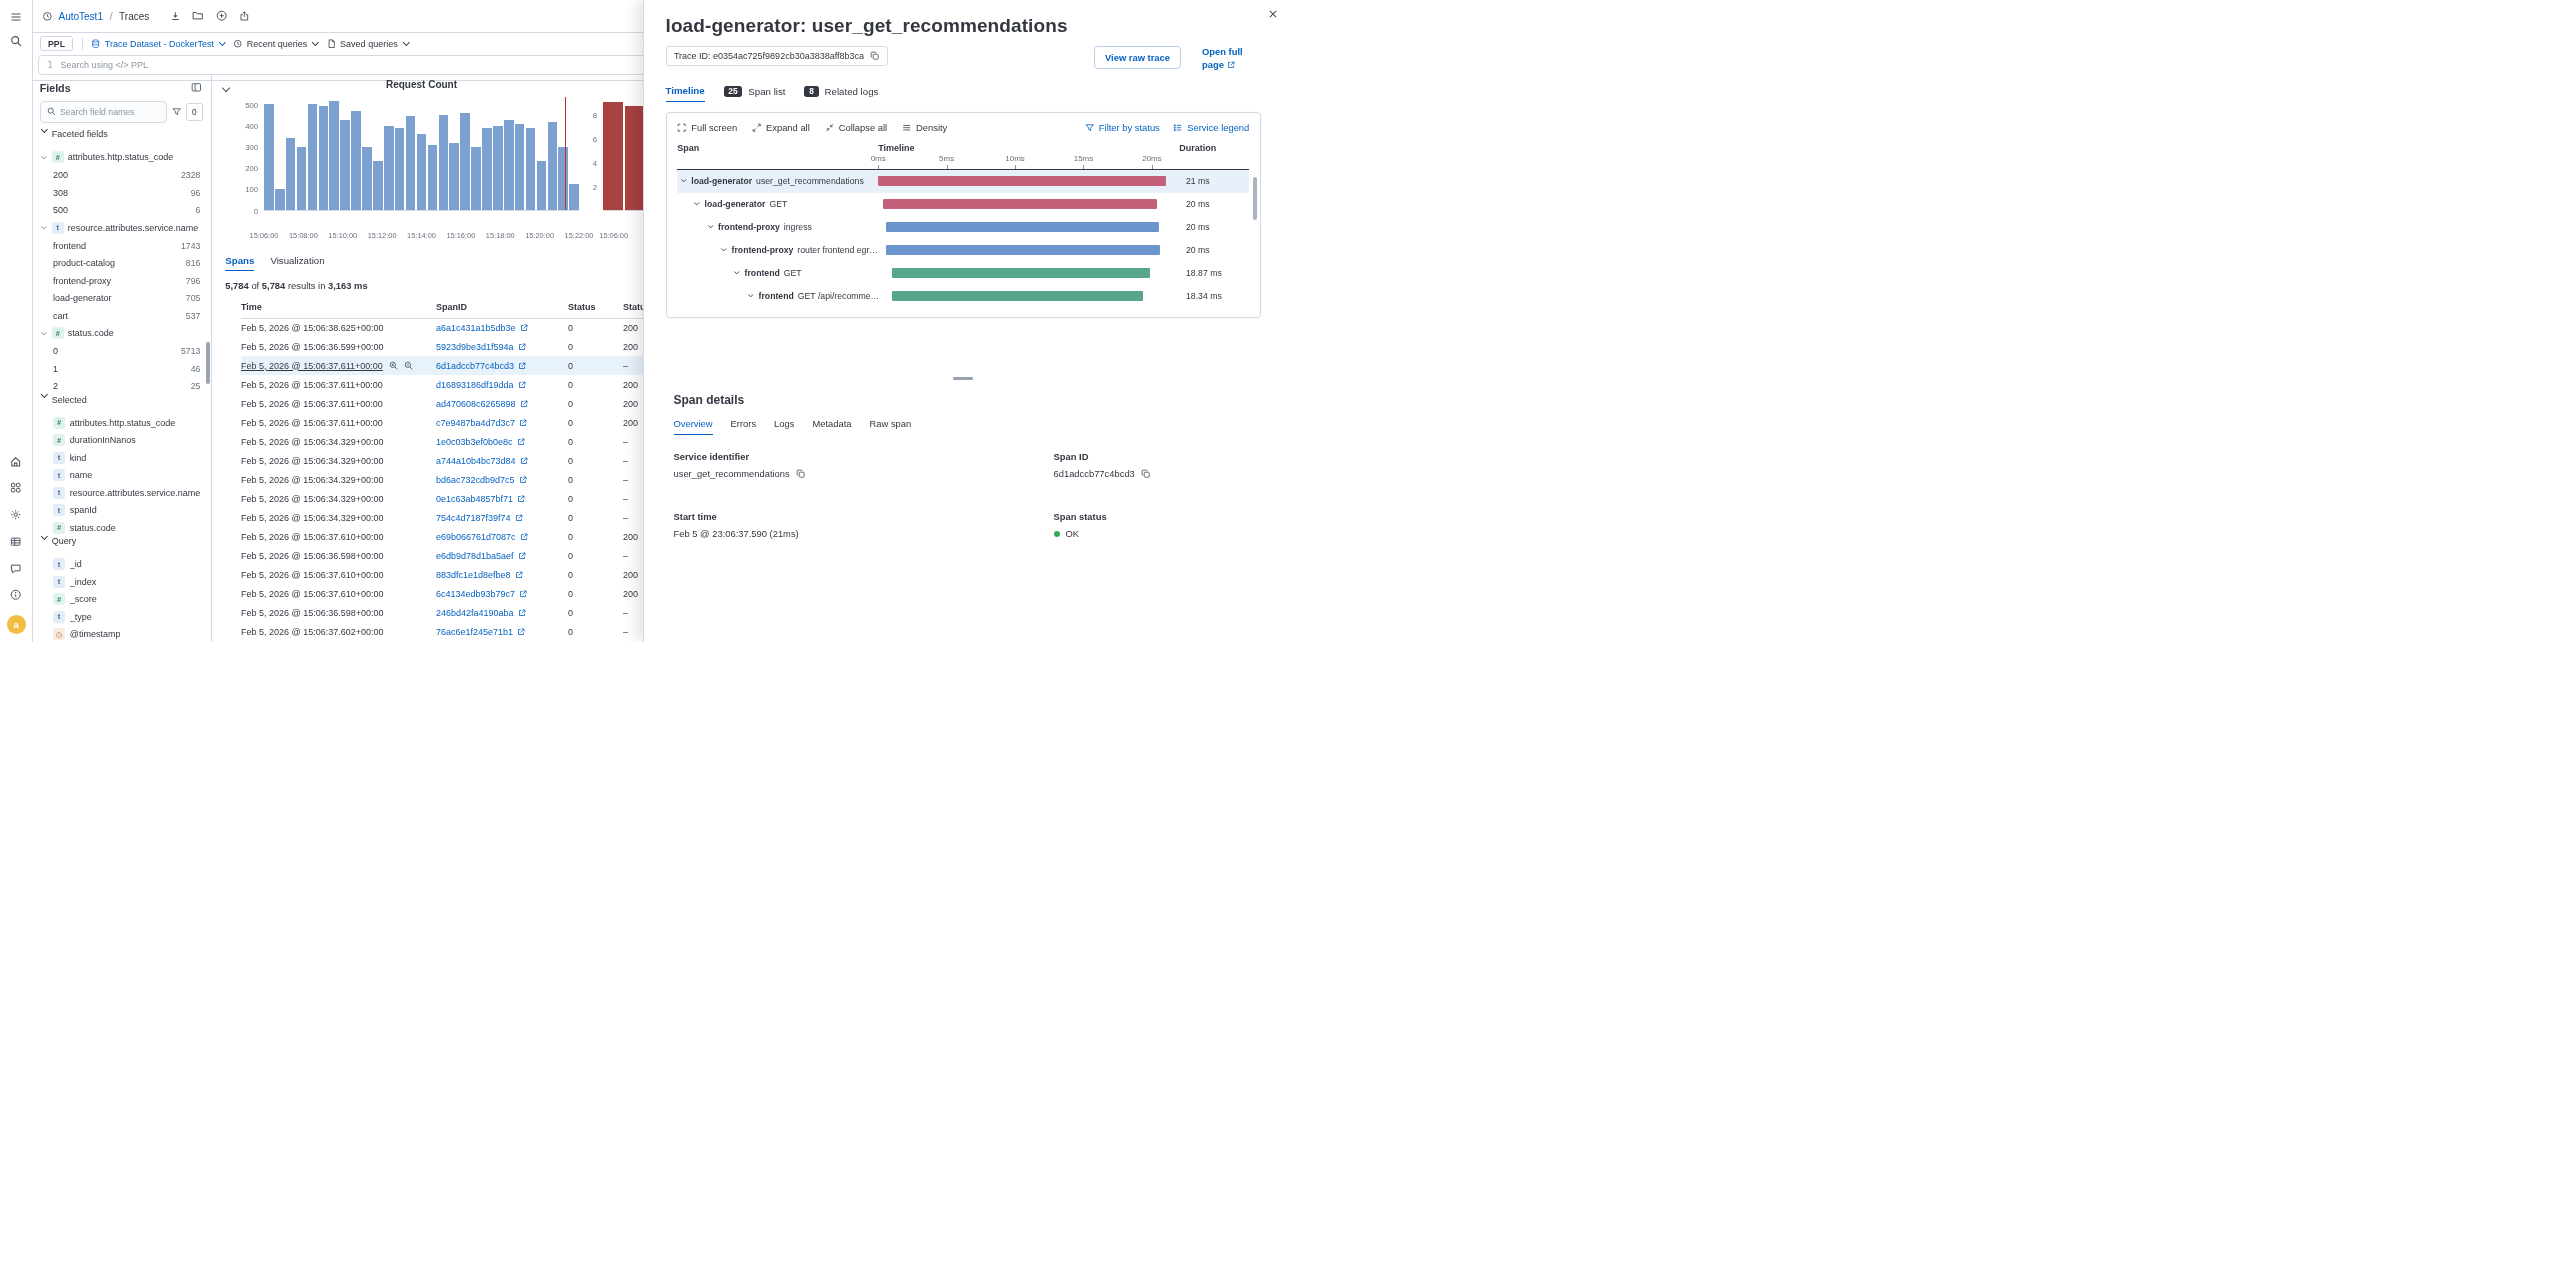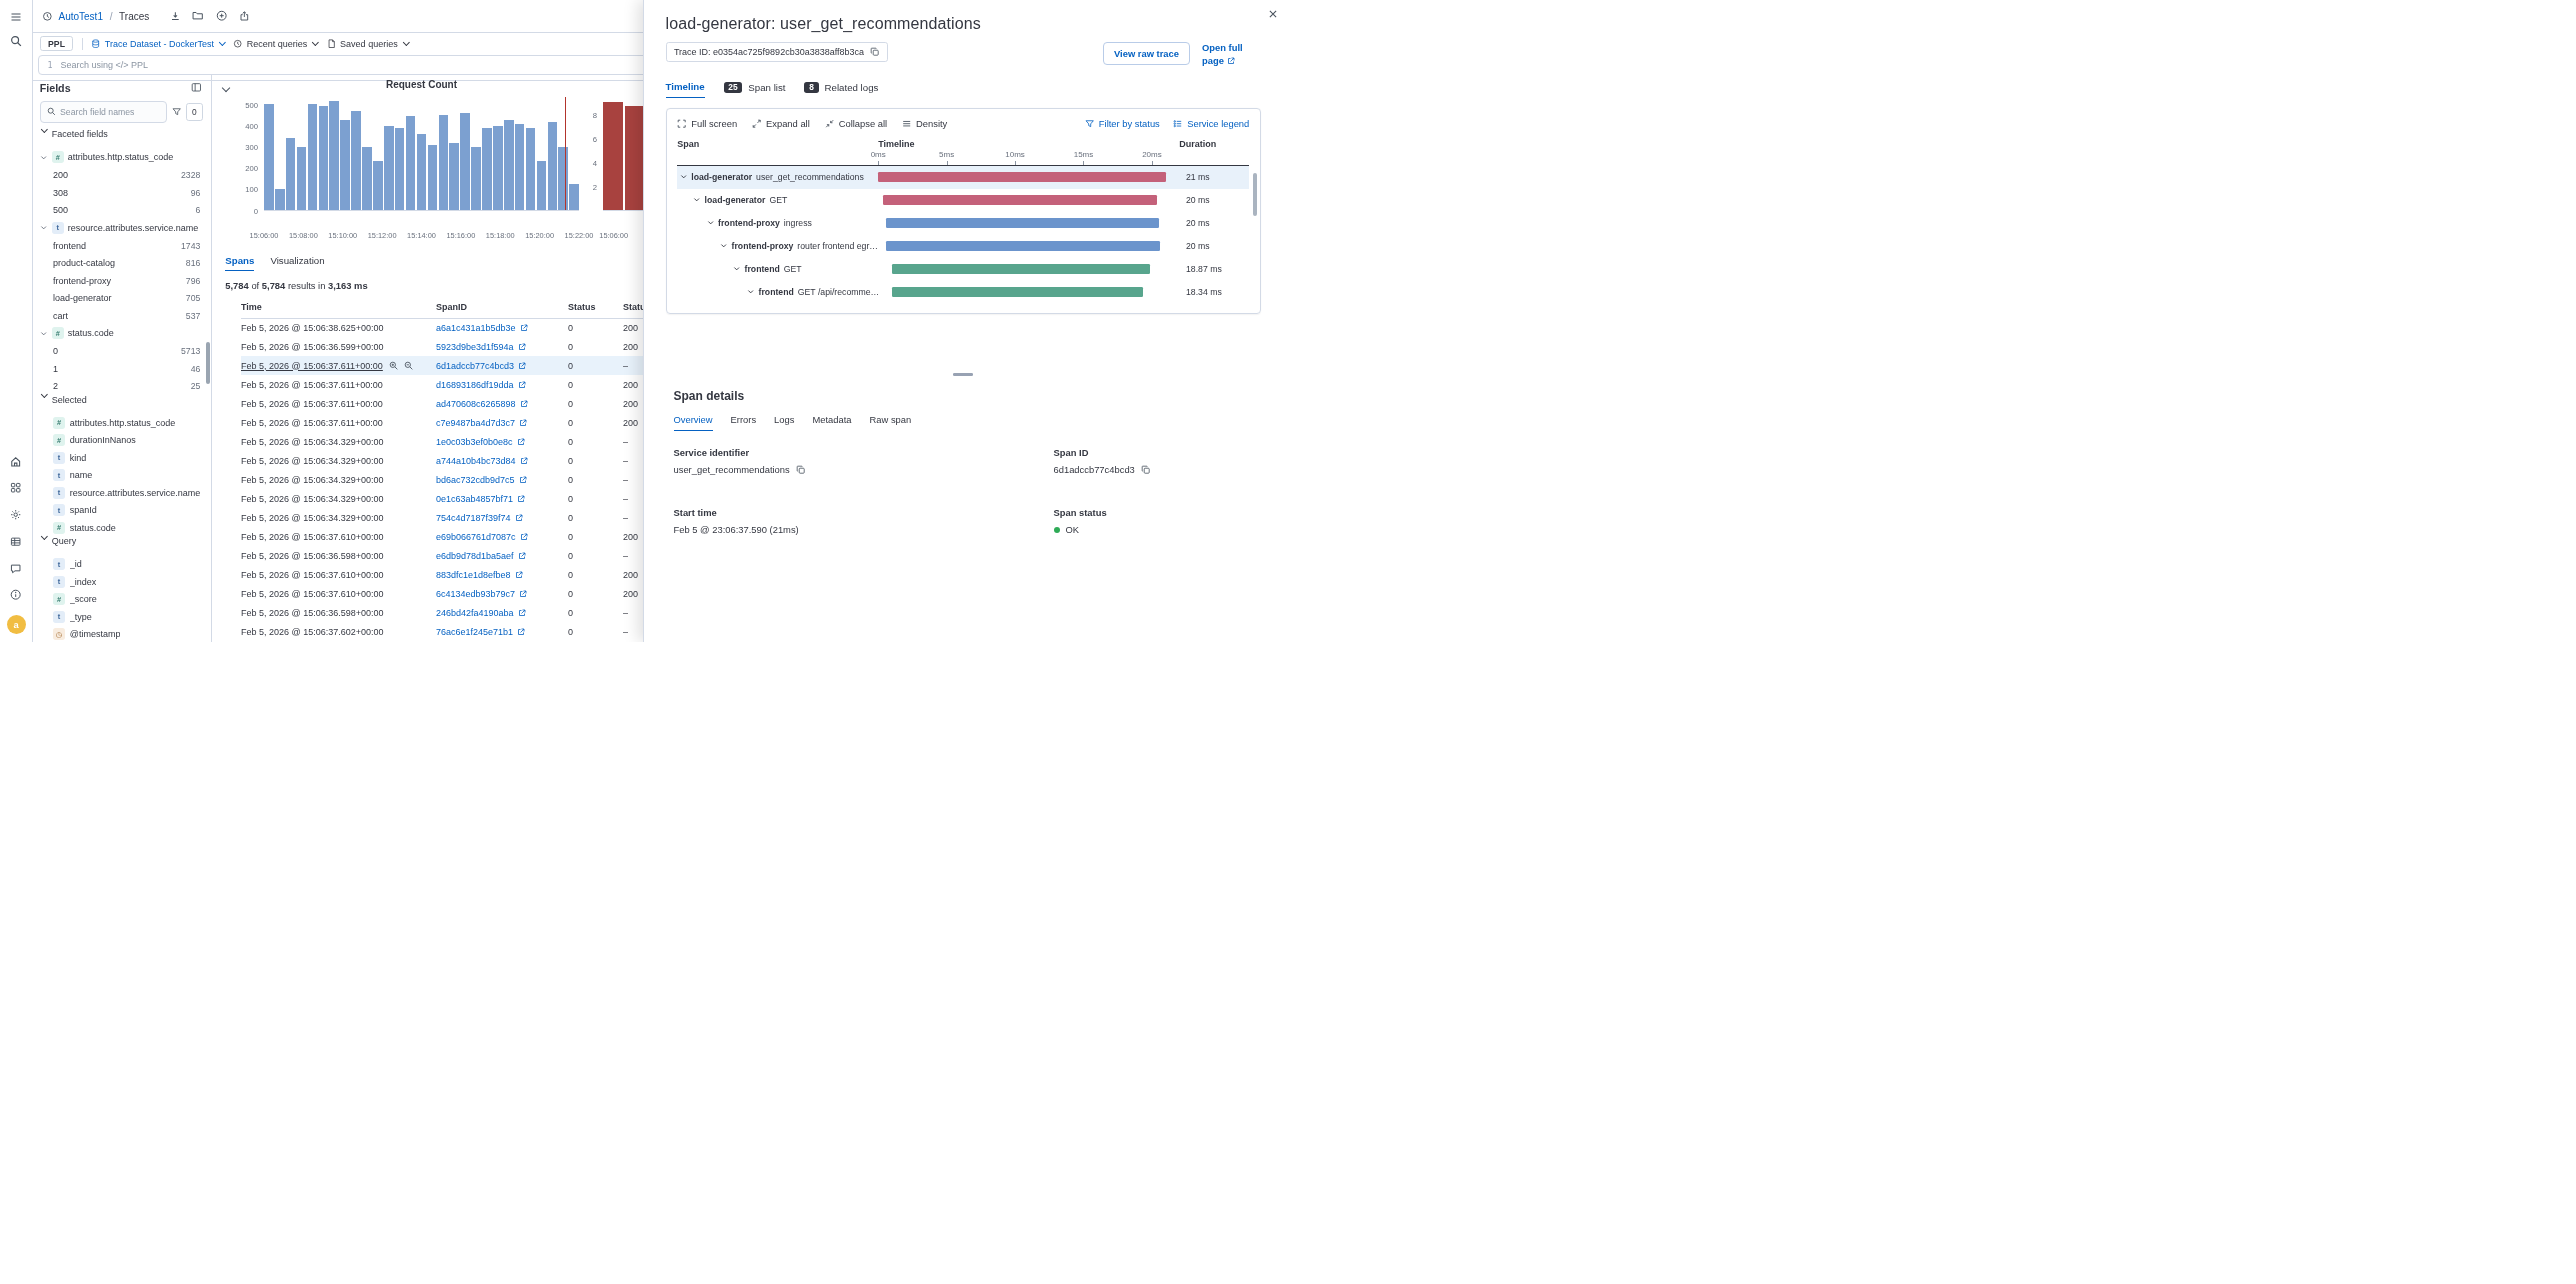--- a/index.html
+++ b/index.html
@@ -95,24 +95,24 @@
 .spans th{font-size:9px;font-weight:700;text-align:left;border-bottom:0.7px solid #d3dae6;padding:2.7px 0 6px;white-space:nowrap;overflow:hidden}
 .spans td{font-size:9px;height:19px;white-space:nowrap;overflow:hidden;vertical-align:middle}
 .spans tr.sel{background:#e8f2fb}
 .spans tr.sel .t-time{text-decoration:underline}
 .spanlink{color:#0561c2;display:inline-flex;align-items:center;gap:4px;cursor:pointer}
 .zoomic{display:inline-flex;margin-left:6px;color:#49535e;vertical-align:-1.3px;cursor:pointer}
 
 
 .flyout{position:absolute;left:643px;top:0;bottom:0;right:0;background:#fff;z-index: 10;box-shadow:-5.4px 0 14.8px rgba(0,0,0,.13);border-left:0.7px solid #d3dae6;padding:14.8px 27px 0 21.5px}
 .fclose{position:absolute;top:8.7px;right:10px;color:#49535e;cursor:pointer}
-.ftitle{font-size:16px;font-weight:400;letter-spacing:0.1px}
+.ftitle{font-size:19px;font-weight:700;letter-spacing:0.1px}
 .chiprow{display:flex;align-items:flex-start;margin-top:9.4px}
 .chip{display:inline-flex;align-items:center;gap:6px;border:0.7px solid #d3dae6;border-radius:2.7px;padding:4px 7.4px;font-size:9px;color:#343741}
-.chipright{margin-left:auto;display:flex;gap:12px;align-items:flex-start}
+.chipright{margin-left:auto;display:flex;gap:21px;align-items:flex-start}
 .rawbtn{border:0.7px solid #b9cce8;border-radius:4px;color:#0561c2;font-size:9.4px;font-weight:600;padding:4.7px 10px;white-space:nowrap}
 .fullpage{color:#0561c2;font-size:9.4px;font-weight:600;width:59px;line-height:1.35;cursor:pointer}
 .fullpage .icon{display:inline-flex;margin-left:2.7px;vertical-align:-0.7px;color:#0561c2}
 .ftabs{display:flex;gap:19px;margin-top:13.4px;align-items:flex-end}
 .ftab{font-size:9.7px;display:flex;align-items:center;gap:6px;padding-bottom:5.4px;color:#343741;cursor:pointer}
 .ftab.active{color:#0561c2;font-weight:600;border-bottom:1.3px solid #0561c2}
 .badge{background:#343741;color:#fff;border-radius:2.7px;padding:0.7px 4.7px;font-size:8.4px;font-weight:600}
 .card{border:0.7px solid #d3dae6;border-radius:4px;margin-top:9.4px;padding:9.4px 10.7px;position:relative;box-shadow:0 0.7px 1.3px rgba(0,0,0,.05)}
 .gtoolbar{display:flex;align-items:center;gap:14.8px;font-size:9.4px}
 .titem{display:flex;align-items:center;gap:4.7px;cursor:pointer}

